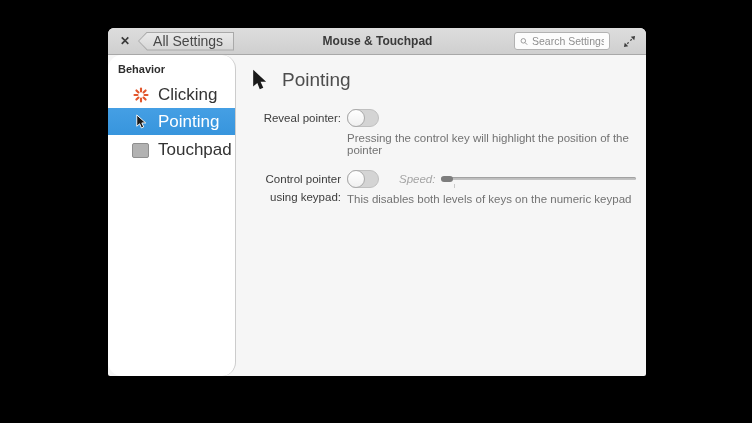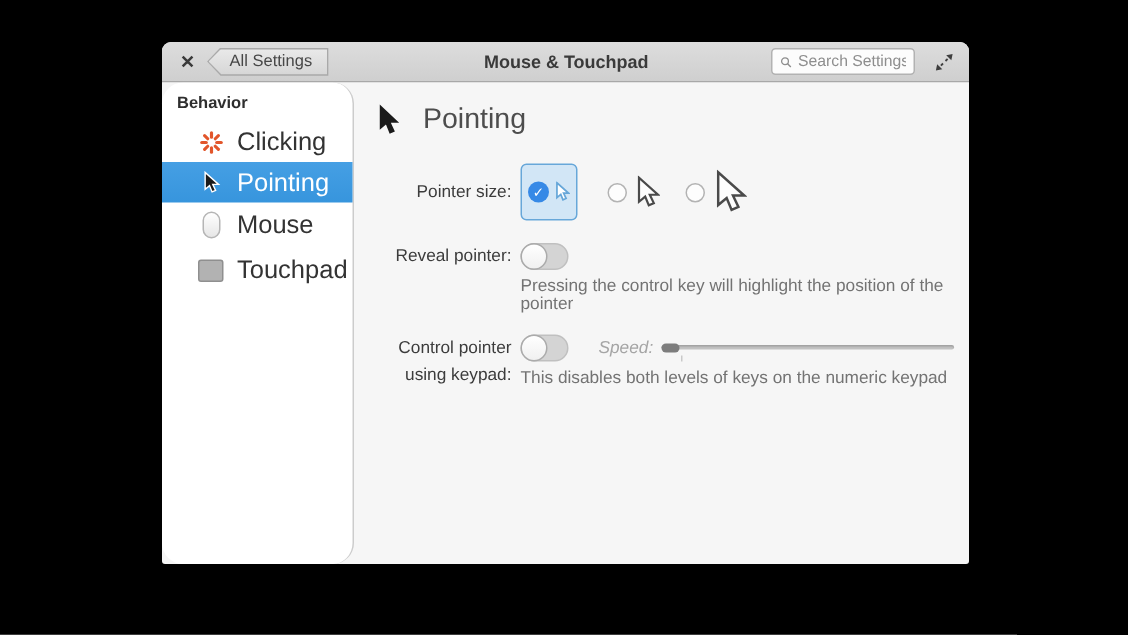--- a/index.html
+++ b/index.html
@@ -15,21 +15,21 @@
               background:linear-gradient(#dddddd,#cfcfcf);
               border-bottom:1px solid #a8a8a8; border-radius:6px 6px 0 0; }
   .close-btn { margin-left:12px; font-size:12px; font-weight:bold; color:#3a3a3a;
                line-height:1; cursor:default; }
   .back-btn-outer { margin-left:8px; height:19px;
                     clip-path:polygon(0 50%, 9px 0, 100% 0, 100% 100%, 9px 100%);
                     background:#a9a9a9; padding:1px; }
   .back-btn-inner { height:17px; display:flex; align-items:center;
                     clip-path:polygon(0 50%, 8.4px 0, 100% 0, 100% 100%, 8.4px 100%);
                     background:linear-gradient(#e9e9e9,#d6d6d6);
-                    padding:0 10px 0 14px; font-size:11px; color:#474747; }
+                    padding:0 10px 0 14px; font-size:14px; color:#474747; }
   .tb-title { position:absolute; left:1px; right:0; text-align:center;
               font-size:12px; font-weight:bold; color:#3a3a3a; pointer-events:none; }
   .tb-right { margin-left:auto; display:flex; align-items:center; }
   .search-box { width:96px; height:18px; display:flex; align-items:center; gap:4px;
                 background:#fcfcfc; border:1px solid #b2b2b2; border-radius:3px;
                 padding:0 5px; }
   .search-box input { border:none; outline:none; background:transparent; width:72px;
                       font-size:10.5px; color:#555; font-family:"Liberation Sans",sans-serif; }
   .search-box input::placeholder { color:#8e8e8e; }
   .maximize { margin:0 10px 0 13px; display:flex; }
@@ -152,72 +152,40 @@
       <div class="side-item selected">
         <span class="icon16">
           <svg width="12" height="16" viewBox="0 0 12 17">
             <path d="M1.5 1 L1.5 13 L4.6 10.4 L6.4 14.8 L8.9 13.7 L6.9 9.5 L11 9.5 Z" fill="#1a1a1a" stroke="#ffffff" stroke-width="1"></path>
           </svg>
         </span>
         <span>Pointing</span>
       </div>
 
 
-      <div class="side-item tall">
-        <span class="icon16">
-          <span class="mouse-shape"></span>
-        </span>
-        <span>Mouse</span>
-      </div>
 
       <div class="side-item tall">
         <span class="icon16">
           <span class="touchpad-shape"></span>
         </span>
         <span>Touchpad</span>
       </div>
     </div>
 
     <div class="content">
 
       <div class="page-header">
         <svg width="16" height="22" viewBox="0 0 12 17">
           <path d="M1.5 0.5 L1.5 13.5 L4.7 10.8 L6.6 15.6 L9.3 14.4 L7.2 9.9 L11.5 9.9 Z" fill="#1a1a1a"></path>
         </svg>
         <span class="page-title">Pointing</span>
       </div>
 
       <div class="form">
 
-        <div class="row v-center">
-          <div class="row-label">Pointer size:</div>
-          <div class="size-opts">
-
-            <div class="size-sel-box">
-              <span class="radio-checked">✓</span>
-              <svg width="10" height="14" viewBox="0 0 12 17">
-                <path d="M1.5 1 L1.5 13 L4.6 10.4 L6.4 14.8 L8.9 13.7 L6.9 9.5 L11 9.5 Z" fill="#ffffff" stroke="#67a7d9" stroke-width="1.4"></path>
-              </svg>
-            </div>
-
-            <div class="size-opt" style="margin-left:20px">
-              <span class="radio"></span>
-              <svg width="16" height="23" viewBox="0 0 12 17">
-                <path d="M1.5 1 L1.5 13 L4.6 10.4 L6.4 14.8 L8.9 13.7 L6.9 9.5 L11 9.5 Z" fill="#fdfdfd" stroke="#4a4a4a" stroke-width="1.1"></path>
-              </svg>
-            </div>
-
-            <div class="size-opt" style="margin-left:17px">
-              <span class="radio"></span>
-              <svg width="22" height="31" viewBox="0 0 12 17">
-                <path d="M1.5 1 L1.5 13 L4.6 10.4 L6.4 14.8 L8.9 13.7 L6.9 9.5 L11 9.5 Z" fill="#fdfdfd" stroke="#4a4a4a" stroke-width="0.9"></path>
-              </svg>
-            </div>
-          </div>
-        </div>
 
         <div class="row" style="margin-bottom:14px">
           <div class="row-label line">Reveal pointer:</div>
           <div>
             <div class="ctrl-line">
               <div class="toggle">
                 <div class="knob"></div>
               </div>
             </div>
             <div class="desc">Pressing the control key will highlight the position of the pointer</div>

